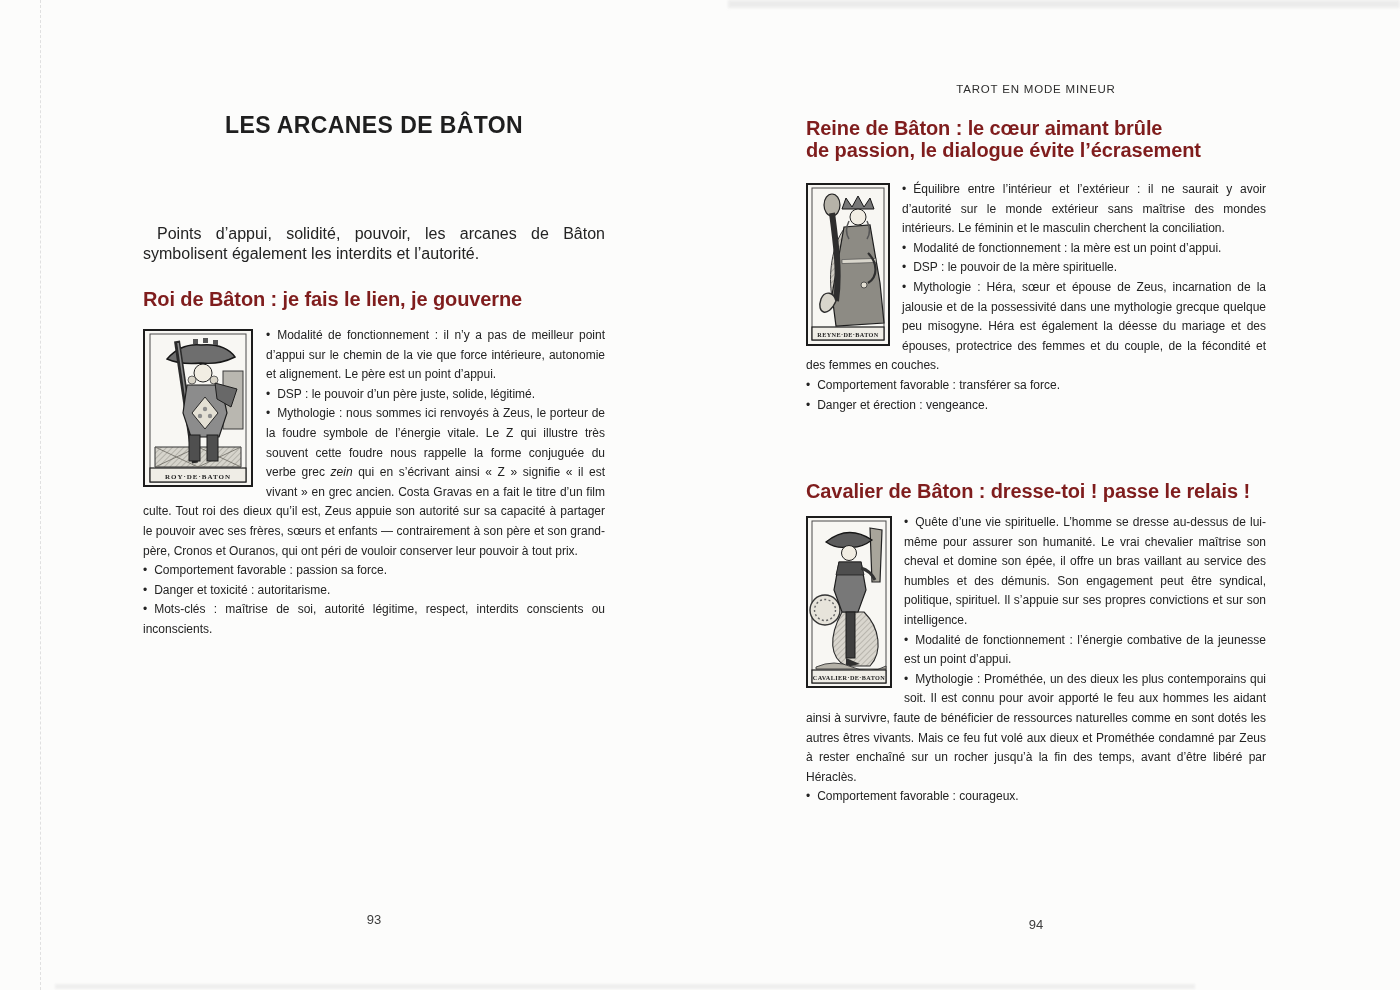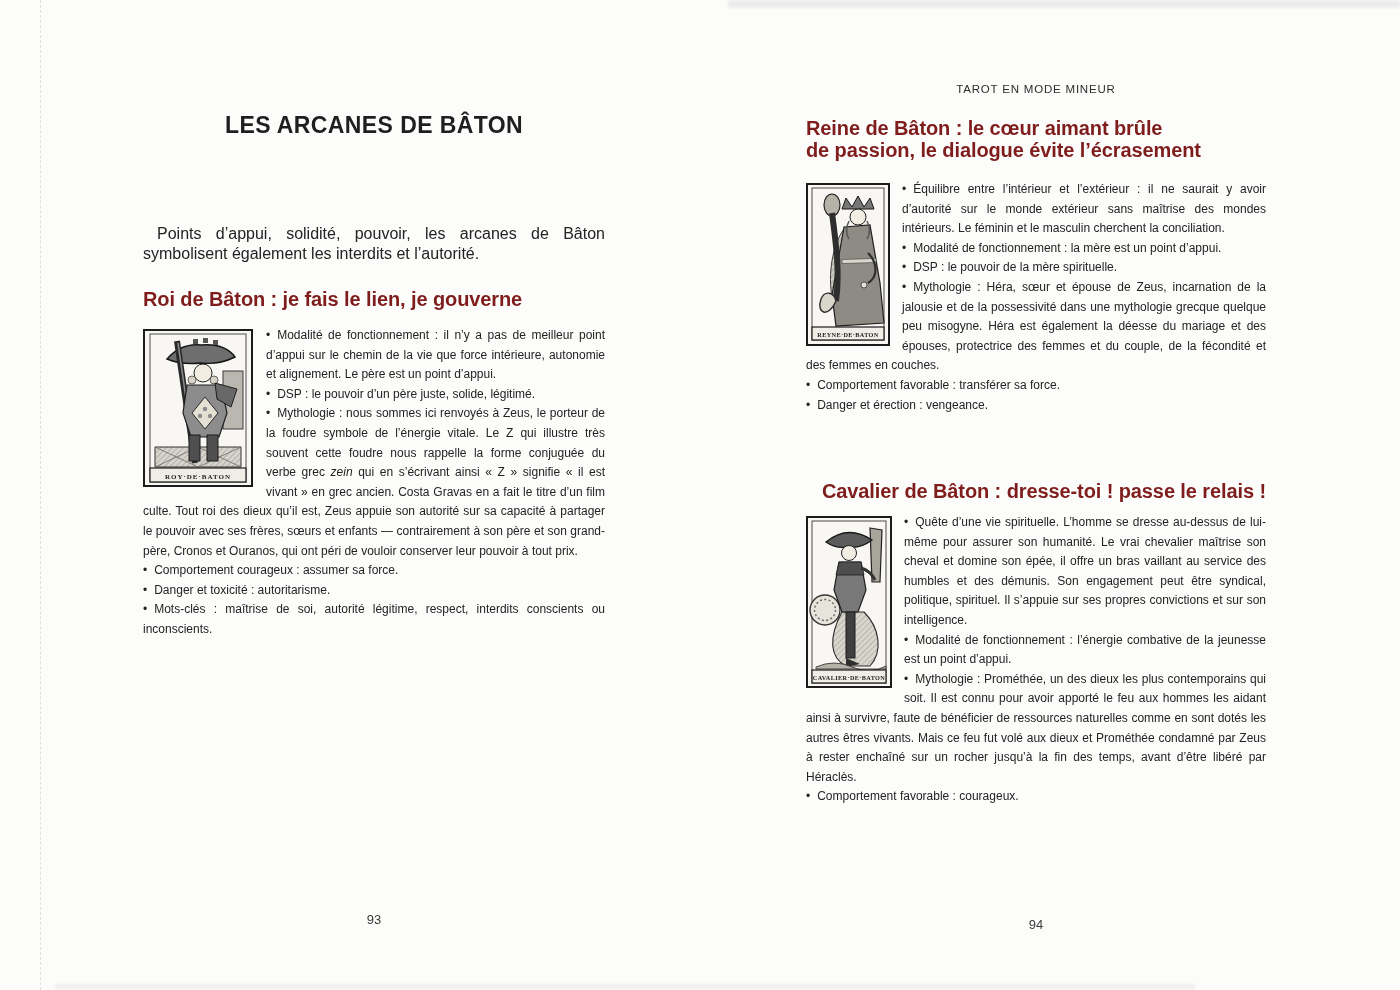--- a/index.html
+++ b/index.html
@@ -81,21 +81,21 @@
         <rect x="46" y="106" width="11" height="26" fill="#4f4f4f" stroke="#1d1d1d"></rect>
         <rect x="64" y="106" width="11" height="26" fill="#4f4f4f" stroke="#1d1d1d"></rect>
         <rect x="7" y="139" width="96" height="14" fill="#efede6" stroke="#1c1c1c" stroke-width="1.2"></rect>
         <text x="55" y="149.5" text-anchor="middle" class="card-caption">ROY·DE·BATON</text>
       </svg>
     </div>
 
     <p><span class="bm">•</span><span>Modalité de fonctionnement : il n’y a pas de meilleur point d’appui sur le chemin de la vie que force intérieure, autonomie et alignement. Le père est un point d’appui.</span></p>
     <p><span class="bm">•</span><span>DSP : le pouvoir d’un père juste, solide, légitimé.</span></p>
     <p><span class="bm">•</span><span>Mythologie : nous sommes ici renvoyés à Zeus, le porteur de la foudre symbole de l’énergie vitale. Le Z qui illustre très souvent cette foudre nous rappelle la forme conjuguée du verbe grec </span><span class="it">zein</span><span> qui en s’écrivant ainsi « Z » signifie « il est vivant » en grec ancien. Costa Gravas en a fait le titre d’un film culte. Tout roi des dieux qu’il est, Zeus appuie son autorité sur sa capacité à partager le pouvoir avec ses frères, sœurs et enfants — contrairement à son père et son grand-père, Cronos et Ouranos, qui ont péri de vouloir conserver leur pouvoir à tout prix.</span></p>
-    <p><span class="bm">•</span><span>Comportement courageux : assumer sa force.</span></p>
+    <p><span class="bm">•</span><span>Comportement favorable : passion sa force.</span></p>
     <p><span class="bm">•</span><span>Danger et toxicité : autoritarisme.</span></p>
     <p><span class="bm">•</span><span>Mots-clés : maîtrise de soi, autorité légitime, respect, interdits conscients ou inconscients.</span></p>
   </div>
 
   <div class="abs pagenum" style="top:912px;">93</div>
 </div>
 
 <div class="page-col" id="right-col">
 
   <div class="abs running-head" style="top:83px;">TAROT EN MODE MINEUR</div>
@@ -132,21 +132,21 @@
     </div>
 
     <p><span class="bm">•</span><span>Équilibre entre l’intérieur et l’extérieur : il ne saurait y avoir d’autorité sur le monde extérieur sans maîtrise des mondes intérieurs. Le féminin et le masculin cherchent la conciliation.</span></p>
     <p><span class="bm">•</span><span>Modalité de fonctionnement : la mère est un point d’appui.</span></p>
     <p><span class="bm">•</span><span>DSP : le pouvoir de la mère spirituelle.</span></p>
     <p><span class="bm">•</span><span>Mythologie : Héra, sœur et épouse de Zeus, incarnation de la jalousie et de la possessivité dans une mythologie grecque quelque peu misogyne. Héra est également la déesse du mariage et des épouses, protectrice des femmes et du couple, de la fécondité et des femmes en couches.</span></p>
     <p><span class="bm">•</span><span>Comportement favorable : transférer sa force.</span></p>
     <p><span class="bm">•</span><span>Danger et érection : vengeance.</span></p>
   </div>
 
-  <div class="abs h-section" style="top:481px;text-align:right;">Cavalier de Bâton : dresse-toi ! passe le relais !</div>
+  <div class="abs h-section" style="top:481px;">Cavalier de Bâton : dresse-toi ! passe le relais !</div>
 
   <div class="abs bullets" style="top:513px;">
     <div class="card" style="margin-right:12px;">
       <svg width="86" height="172" viewBox="0 0 86 172" xmlns="http://www.w3.org/2000/svg">
         <defs>
           <pattern id="hC" width="4" height="4" patternUnits="userSpaceOnUse" patternTransform="rotate(45)">
             <rect width="4" height="4" fill="#d9d6ce"></rect>
             <line x1="0" y1="0" x2="0" y2="4" stroke="#97958d" stroke-width="1"></line>
           </pattern>
         </defs>

